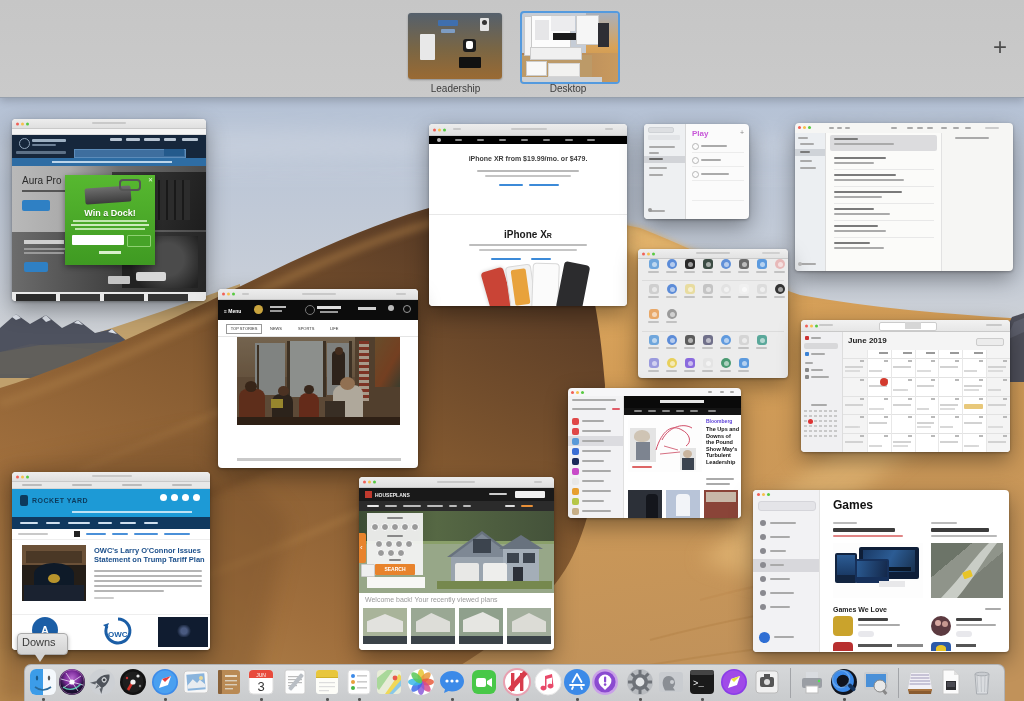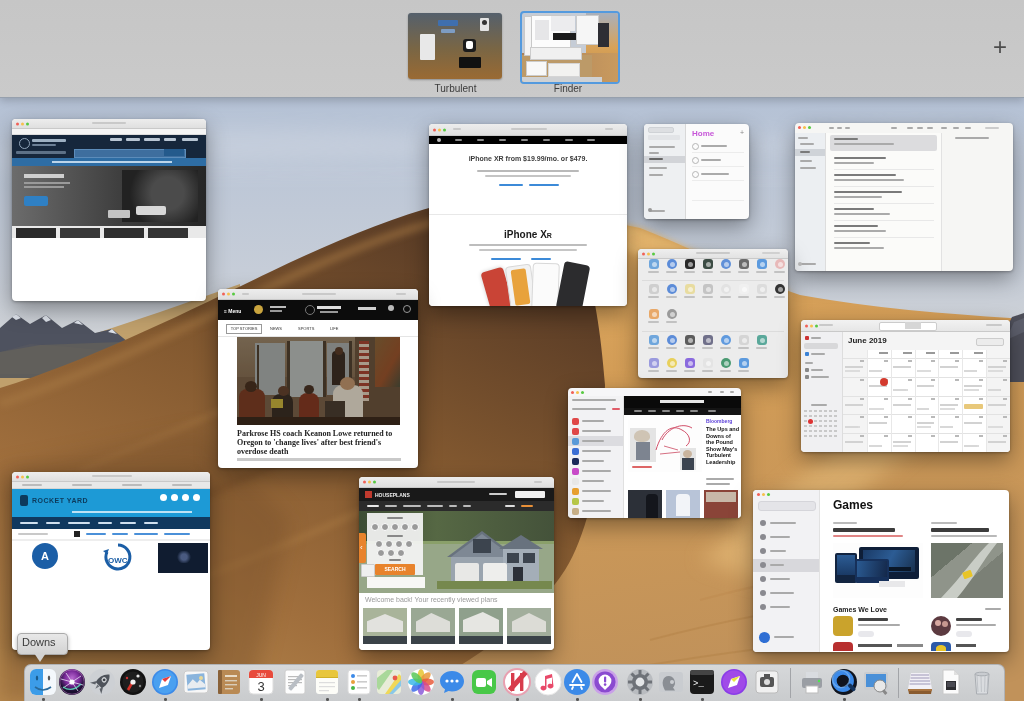--- a/index.html
+++ b/index.html
@@ -97,22 +97,22 @@
   <div class="abs" style="left:13px;top:7px;width:14px;height:20px;background:#e6e6e8;"></div>
   <div class="abs" style="left:29px;top:3px;width:24px;height:15px;background:#ececee;"></div>
   <div class="abs" style="left:31px;top:20px;width:28px;height:7px;background:#1c1c1c;"></div>
   <div class="abs" style="left:54px;top:2px;width:21px;height:28px;background:#f6f6f6;border:1px solid #ccc;"></div>
   <div class="abs" style="left:76px;top:10px;width:11px;height:24px;background:#2e2e34;"></div>
   <div class="abs" style="left:8px;top:34px;width:50px;height:11px;background:#f0f0f0;border:1px solid #ccc;"></div>
   <div class="abs" style="left:4px;top:48px;width:19px;height:13px;background:#f8f8f8;border:1px solid #ccc;"></div>
   <div class="abs" style="left:26px;top:50px;width:30px;height:12px;background:#f2f2f0;border:1px solid #d5d5d5;"></div>
   <div class="abs" style="left:0px;top:64px;width:80px;height:5px;background:#cfd1d3;"></div>
 </div>
-<div class="abs" style="left:413px;top:83px;width:85px;text-align:center;font-size:10px;color:#3c3c3c;">Turbulent</div>
-<div class="abs" style="left:528px;top:83px;width:80px;text-align:center;font-size:10px;color:#3c3c3c;">Finder</div>
+<div class="abs" style="left:413px;top:83px;width:85px;text-align:center;font-size:10px;color:#3c3c3c;">Leadership</div>
+<div class="abs" style="left:528px;top:83px;width:80px;text-align:center;font-size:10px;color:#3c3c3c;">Desktop</div>
 <div class="abs" style="left:993px;top:33px;font-size:24px;color:#4c4c4c;font-weight:300;">+</div>
 
 <div class="win" id="winA" style="left:12px;top:119px;width:194px;height:182px;">
   <div class="tb" style="height:9px;">
         <div class="dots">
           <i class="d1"></i>
           <i class="d2"></i>
           <i class="d3"></i>
         </div>
         <div class="tl" style="left:80px;top:3px;width:34px;"></div>
@@ -127,36 +127,57 @@
         <div class="abs" style="left:132px;top:3px;width:16px;height:3px;background:#b9c6d4;border-radius:1px;"></div>
         <div class="abs" style="left:152px;top:3px;width:12px;height:3px;background:#b9c6d4;border-radius:1px;"></div>
         <div class="abs" style="left:170px;top:3px;width:16px;height:3px;background:#b9c6d4;border-radius:1px;"></div>
     <div class="abs" style="left:4px;top:16px;width:50px;height:3px;background:#5d7187;border-radius:1px;"></div>
     <div class="abs" style="left:62px;top:14px;width:110px;height:7px;background:#3e6e9e;border:1px solid #5c8cba;"></div>
         <div class="abs" style="left:152px;top:14px;width:20px;height:7px;background:#245a8c;"></div>
   </div>
   <div style="height:8px;background:#2e6da4;position:relative;">
     <div class="abs" style="left:40px;top:3px;width:120px;height:2px;background:#bcd5ea;"></div>
   </div>
+  <div style="height:66px;background:linear-gradient(90deg,#b9b9b9 0%,#a9a9a9 30%,#6f6f6f 55%,#4a4a4a 100%);position:relative;">
+    <div class="abs" style="left:10px;top:9px;font-size:10px;color:#2b2b2b;">Aura Pro</div>
+    <div class="abs" style="left:10px;top:24px;width:52px;height:2px;background:#555;"></div>
+    <div class="abs" style="left:10px;top:34px;width:28px;height:11px;background:#2f80c4;border-radius:2px;"></div>
+    <div class="abs" style="left:100px;top:6px;width:94px;height:58px;background:linear-gradient(110deg,#3a3a3a,#1d1d1d);"></div>
+    <div class="abs" style="left:108px;top:14px;width:70px;height:40px;background:repeating-linear-gradient(90deg,#2c2c2c 0 6px,#191919 6px 8px);"></div>
+  </div>
   <div style="height:60px;background:linear-gradient(90deg,#6c6c6c,#3f3f3f 55%,#262626);position:relative;">
     <div class="abs" style="left:12px;top:8px;width:40px;height:4px;background:#cfcfcf;"></div>
     <div class="abs" style="left:12px;top:16px;width:46px;height:2px;background:#9a9a9a;"></div>
     <div class="abs" style="left:12px;top:20px;width:40px;height:2px;background:#9a9a9a;"></div>
     <div class="abs" style="left:12px;top:30px;width:24px;height:10px;background:#2f80c4;border-radius:2px;"></div>
     <div class="abs" style="left:110px;top:4px;width:76px;height:52px;background:radial-gradient(circle at 60% 45%,#4b4b4b 0 30%,#222 70%);"></div>
     <div class="abs" style="left:124px;top:40px;width:30px;height:9px;background:#d8d8d8;border-radius:2px;"></div>
     <div class="abs" style="left:96px;top:44px;width:22px;height:8px;background:#c4c4c4;border-radius:1px;"></div>
   </div>
   <div style="height:12px;background:#e9e9e9;position:relative;">
     <div class="abs" style="left:4px;top:2px;width:40px;height:10px;background:#2a2a2a;"></div>
     <div class="abs" style="left:48px;top:2px;width:40px;height:10px;background:#383838;"></div>
     <div class="abs" style="left:92px;top:2px;width:40px;height:10px;background:#2f2f2f;"></div>
     <div class="abs" style="left:136px;top:2px;width:40px;height:10px;background:#343434;"></div>
   </div>
 
+  <div class="abs" style="left:53px;top:56px;width:90px;height:90px;background:linear-gradient(#57b830,#3f9a22);box-shadow:0 2px 6px rgba(0,0,0,.4);">
+    <div class="abs" style="right:2px;top:1px;color:#eafbe2;font-size:6px;">✕</div>
+    <div class="abs" style="left:14px;top:4px;width:58px;height:26px;">
+      <div class="abs" style="left:6px;top:8px;width:46px;height:16px;background:linear-gradient(#6e6e6e,#3c3c3c);border-radius:2px;transform:rotate(-4deg);"></div>
+      <div class="abs" style="left:40px;top:0px;width:18px;height:8px;border:2px solid #555;border-radius:4px;"></div>
+    </div>
+    <div class="abs" style="left:0;top:33px;width:90px;text-align:center;color:#fff;font-weight:bold;font-size:9px;text-shadow:0 1px 1px rgba(0,0,0,.3);">Win a Dock!</div>
+    <div class="abs" style="left:8px;top:45px;width:74px;height:2px;background:#bfe6ad;"></div>
+    <div class="abs" style="left:6px;top:49px;width:78px;height:2px;background:#cdeabc;"></div>
+    <div class="abs" style="left:10px;top:53px;width:70px;height:2px;background:#bfe6ad;"></div>
+    <div class="abs" style="left:7px;top:60px;width:52px;height:10px;background:#fff;border-radius:1px;"></div>
+    <div class="abs" style="left:62px;top:60px;width:22px;height:10px;background:#46a328;border:1px solid #8ed172;border-radius:1px;"></div>
+    <div class="abs" style="left:34px;top:76px;width:22px;height:3px;background:#d9f0cd;"></div>
+  </div>
 </div>
 
 <div class="win" id="winB" style="left:429px;top:124px;width:198px;height:182px;">
   <div class="tb" style="height:11px;">
         <div class="dots">
           <i class="d1"></i>
           <i class="d2"></i>
           <i class="d3"></i>
         </div>
         <div class="tl" style="left:82px;top:4px;width:36px;"></div>
@@ -201,21 +222,21 @@
     <div class="abs" style="left:4px;top:11px;width:32px;height:5px;background:#e2e4e7;border-radius:1px;"></div>
     <div class="gl" style="left:5px;top:22px;width:26px;"></div>
     <div class="gl" style="left:5px;top:28px;width:10px;"></div>
     <div class="abs" style="left:0px;top:32px;width:41px;height:7px;background:#d2d4d8;"></div>
     <div class="gl" style="left:5px;top:34px;width:14px;background:#666;"></div>
     <div class="gl" style="left:5px;top:43px;width:18px;"></div>
     <div class="gl" style="left:5px;top:50px;width:14px;"></div>
     <div class="gl" style="left:5px;top:86px;width:16px;"></div>
     <div class="abs" style="left:4px;top:84px;width:4px;height:4px;background:#999;border-radius:50%;"></div>
   </div>
-  <div class="abs" style="left:48px;top:5px;font-size:8px;font-weight:bold;color:#c757d8;">Home</div>
+  <div class="abs" style="left:48px;top:5px;font-size:8px;font-weight:bold;color:#c757d8;">Play</div>
   <div class="abs" style="right:5px;top:5px;font-size:7px;color:#888;">+</div>
   <div class="abs" style="left:48px;top:19px;width:5px;height:5px;border:1px solid #b5b5b5;border-radius:50%;"></div>
   <div class="gl" style="left:57px;top:21px;width:26px;"></div>
   <div class="abs" style="left:48px;top:33px;width:5px;height:5px;border:1px solid #b5b5b5;border-radius:50%;"></div>
   <div class="gl" style="left:57px;top:35px;width:20px;"></div>
   <div class="abs" style="left:48px;top:47px;width:5px;height:5px;border:1px solid #b5b5b5;border-radius:50%;"></div>
   <div class="gl" style="left:57px;top:49px;width:28px;"></div>
   <div class="abs" style="left:48px;top:28px;width:52px;height:1px;background:#ececec;"></div>
   <div class="abs" style="left:48px;top:42px;width:52px;height:1px;background:#ececec;"></div>
   <div class="abs" style="left:48px;top:56px;width:52px;height:1px;background:#ececec;"></div>
@@ -326,21 +347,20 @@
     <div class="abs" style="left:41px;top:49px;width:11px;height:10px;background:#55392a;border-radius:50%;"></div>
     <div class="abs" style="left:34px;top:62px;width:12px;height:9px;background:#b8a838;"></div>
     <div class="abs" style="left:62px;top:56px;width:20px;height:32px;background:#75301f;border-radius:8px 8px 0 0;"></div>
     <div class="abs" style="left:67px;top:48px;width:10px;height:9px;background:#3a2a20;border-radius:50%;"></div>
     <div class="abs" style="left:96px;top:48px;width:30px;height:40px;background:#d8d4c8;border-radius:9px 9px 0 0;"></div>
     <div class="abs" style="left:103px;top:40px;width:15px;height:13px;background:#b08a68;border-radius:50%;"></div>
     <div class="abs" style="left:88px;top:64px;width:20px;height:24px;background:#3c342c;"></div>
     <div class="abs" style="left:0;top:80px;width:163px;height:8px;background:#2e2218;"></div>
     <div class="abs" style="left:0;top:0;width:163px;height:88px;background:rgba(46,28,12,.24);"></div>
   </div>
-  <div class="abs" style="left:19px;top:140px;width:170px;font-family:'Liberation Serif',serif;font-weight:bold;font-size:8px;line-height:9px;color:#222;">Parkrose HS coach Keanon Lowe returned to Oregon to 'change lives' after best friend's overdose death</div>
   <div class="abs" style="left:19px;top:169px;width:164px;height:3px;background:#c9c9c9;"></div>
 </div>
 
 <div class="win" id="winF" style="left:638px;top:249px;width:150px;height:129px;background:#ececec;">
   <div class="tb" style="height:9px;background:linear-gradient(#efefef,#e2e2e2);">
         <div class="dots">
           <i class="d1"></i>
           <i class="d2"></i>
           <i class="d3"></i>
         </div>
@@ -728,20 +748,36 @@
         <div class="gl" style="left:132px;top:5px;width:14px;background:#cfe0ef;"></div>
   </div>
   <div style="height:10px;background:#fff;position:relative;border-bottom:1px solid #eee;">
     <div class="gl" style="left:6px;top:4px;width:30px;background:#c9c9c9;"></div>
     <div class="abs" style="left:62px;top:2px;width:6px;height:6px;background:#222;"></div>
     <div class="gl" style="left:74px;top:4px;width:20px;background:#4a90d9;"></div>
         <div class="gl" style="left:100px;top:4px;width:16px;background:#4a90d9;"></div>
         <div class="gl" style="left:122px;top:4px;width:24px;background:#4a90d9;"></div>
         <div class="gl" style="left:152px;top:4px;width:26px;background:#4a90d9;"></div>
   </div>
+  <div style="height:74px;background:#fff;position:relative;">
+    <div class="abs" style="left:10px;top:5px;width:64px;height:56px;background:#241e18;">
+      <div class="abs" style="left:0;top:0;width:64px;height:20px;background:#6b5138;"></div>
+      <div class="abs" style="left:4px;top:6px;width:56px;height:12px;background:#4a3826;"></div>
+      <div class="abs" style="left:12px;top:18px;width:40px;height:22px;background:#0e1a28;border-radius:50% 50% 0 0;"></div>
+      <div class="abs" style="left:26px;top:29px;width:12px;height:9px;background:#b8942c;border-radius:50%;"></div>
+      <div class="abs" style="left:2px;top:40px;width:60px;height:16px;background:#1a2230;"></div>
+    </div>
+    <div class="abs" style="left:82px;top:6px;width:114px;font-size:7.5px;line-height:9px;font-weight:bold;color:#1a4e8a;">OWC's Larry O'Connor Issues Statement on Trump Tariff Plan</div>
+    <div class="gl" style="left:82px;top:30px;width:108px;background:#b5b5b5;"></div>
+    <div class="gl" style="left:82px;top:35px;width:108px;background:#b5b5b5;"></div>
+    <div class="gl" style="left:82px;top:40px;width:108px;background:#b5b5b5;"></div>
+    <div class="gl" style="left:82px;top:45px;width:108px;background:#b5b5b5;"></div>
+    <div class="gl" style="left:82px;top:50px;width:70px;background:#b5b5b5;"></div>
+    <div class="gl" style="left:82px;top:57px;width:20px;background:#ccc;"></div>
+  </div>
   <div style="height:38px;background:#fff;border-top:1px solid #eee;position:relative;">
     <div class="abs" style="left:20px;top:2px;width:26px;height:26px;background:#1b5ea6;border-radius:50%;color:#fff;font-size:11px;font-weight:bold;text-align:center;line-height:26px;">A</div>
     <svg class="abs" style="left:88px;top:1px" width="36" height="32" viewBox="0 0 36 32">
           <path d="M18,3 a12,12 0 1 1 -11,7" fill="none" stroke="#1b5ea6" stroke-width="3"></path>
           <path d="M3,9 l6,-2 -2,5 z" fill="#1b5ea6"></path>
           <text x="8" y="21" font-size="8" font-weight="bold" fill="#1b5ea6" font-family="Liberation Sans">OWC</text>
         </svg>
     <div class="abs" style="left:146px;top:2px;width:50px;height:30px;background:#101c30;">
       <div class="abs" style="left:18px;top:8px;width:16px;height:12px;background:radial-gradient(circle,#4a5a80 0 30%,#101c30 70%);"></div>
     </div>

